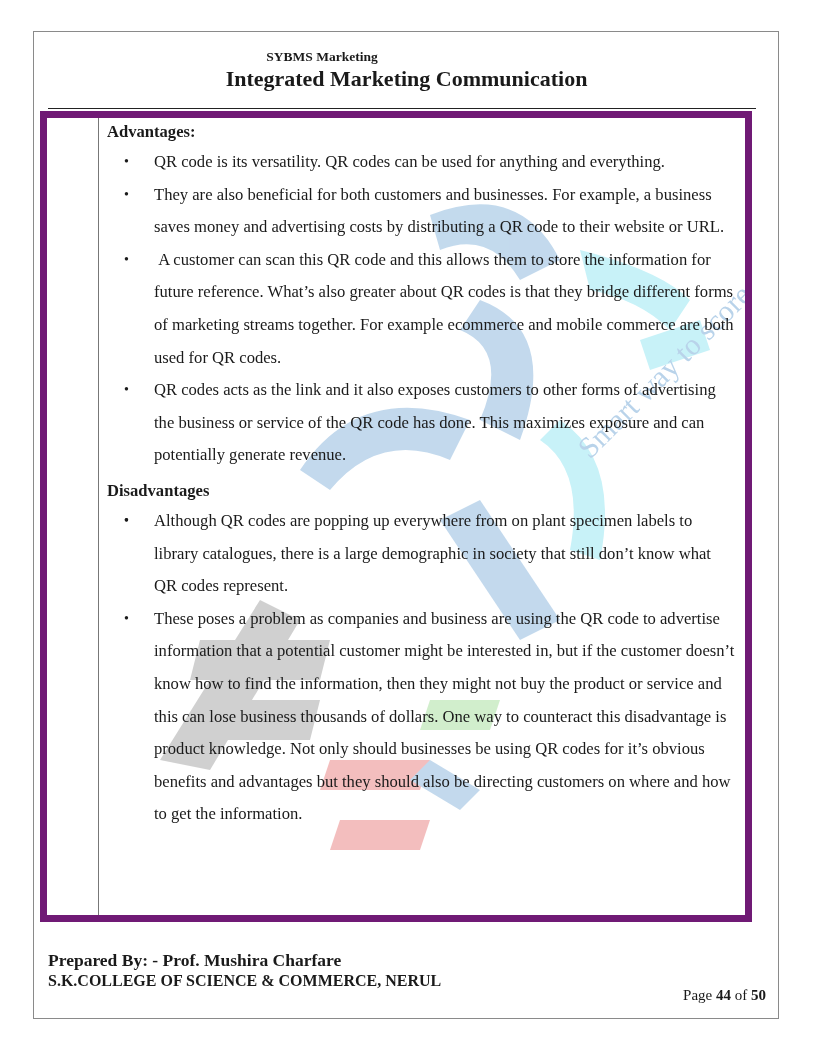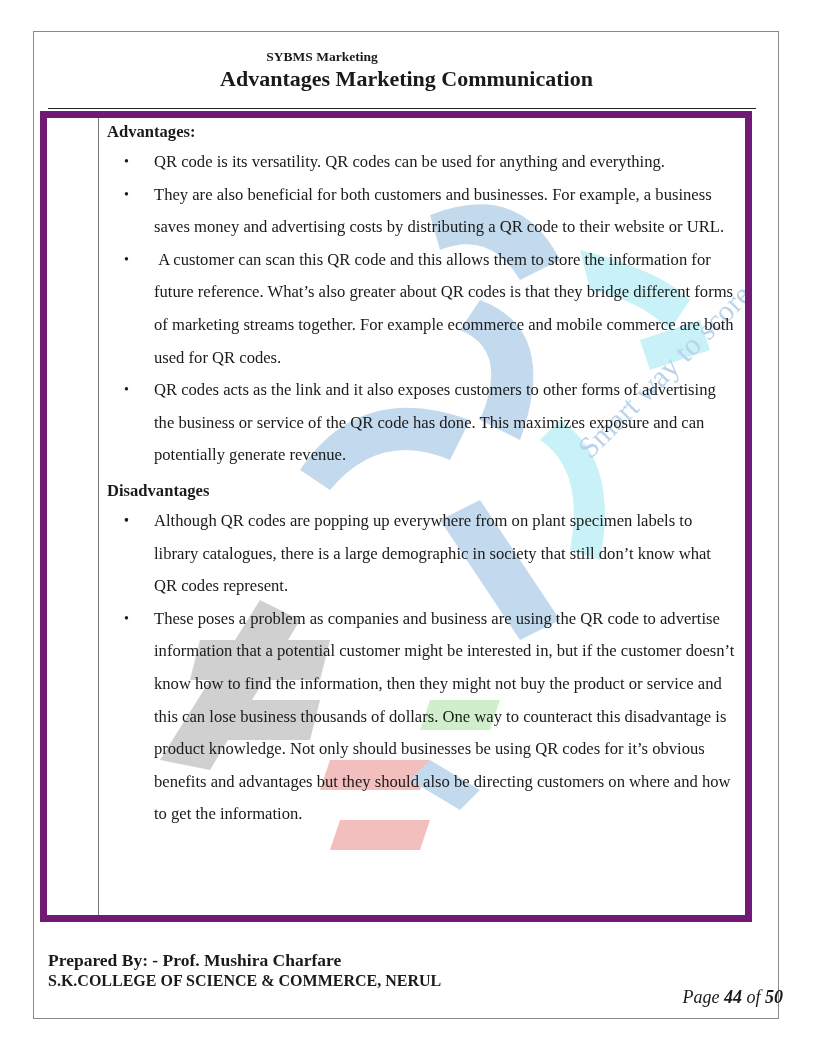--- a/index.html
+++ b/index.html
@@ -11,21 +11,21 @@
     .content-table { position: absolute; left: 40px; top: 111px; width: 712px; height: 811px; border: 7px solid #701a75; box-sizing: border-box; }
     .col-divider { position: absolute; left: 51px; top: 0; bottom: 0; border-left: 1px solid #777; }
     .cell { position: absolute; left: 60px; top: 0; right: 8px; font-size: 16.6px; line-height: 32.6px; }
     .section-heading { font-weight: bold; font-size: 16.6px; line-height: 28px; }
     ul { margin: 0; padding: 0; list-style: none; }
     li { position: relative; padding-left: 47px; }
     li .bullet { position: absolute; left: 17px; top: 0; font-size: 14px; }
     .watermark { position: absolute; pointer-events: none; }
     .footer-prepared { position: absolute; left: 48px; top: 950px; font-weight: bold; font-size: 17.5px; }
     .footer-college { position: absolute; left: 48px; top: 972px; font-weight: bold; font-size: 16px; }
-    .footer-page { position: absolute; right: 30px; top: 987px; font-size: 18px; font-style: italic; }
+    .footer-page { position: absolute; right: 47px; top: 987px; font-size: 15px; }
     .footer-page b { font-weight: bold; }
   </style>
 </head>
 <body>
 
 <div class="page-frame"></div>
 
 <svg class="watermark" width="813" height="1052" style="left:0;top:0;">
   <g opacity="0.85">
     <path d="M430 215 Q520 180 560 260 L520 280 Q490 230 440 250 Z" fill="#b9d3ea"></path>
@@ -40,21 +40,21 @@
     <path d="M220 700 L320 700 L310 740 L210 740 Z" fill="#c8c8c8"></path>
     <path d="M330 760 L430 760 L420 790 L320 790 Z" fill="#f2b3b3"></path>
     <path d="M340 820 L430 820 L420 850 L330 850 Z" fill="#f2b3b3"></path>
     <path d="M430 700 L500 700 L490 730 L420 730 Z" fill="#c9ecc4"></path>
     <path d="M430 760 L480 790 L460 810 L410 780 Z" fill="#b9d3ea"></path>
   </g>
   <text x="590" y="460" transform="rotate(-45 590 460)" font-family="Liberation Serif, serif" font-size="30" fill="#b9d3ea">Smart way to score</text>
 </svg>
 
 <div class="header-sub">SYBMS Marketing</div>
-<div class="header-title">Advantages Marketing Communication</div>
+<div class="header-title">Integrated Marketing Communication</div>
 <div class="header-rule"></div>
 
 <div class="content-table">
   <div class="col-divider"></div>
   <div class="cell">
     <div class="section-heading">Advantages:</div>
     <ul>
       <li><span class="bullet">•</span><span>QR code is its versatility. QR codes can be used for anything and everything.</span></li>
       <li><span class="bullet">•</span><span>They are also beneficial for both customers and businesses. For example, a business saves money and advertising costs by distributing a QR code to their website or URL.</span></li>
       <li><span class="bullet">•</span><span style="white-space:pre-wrap;"> A customer can scan this QR code and this allows them to store the information for future reference. What’s also greater about QR codes is that they bridge different forms of marketing streams together. For example ecommerce and mobile commerce are both used for QR codes.</span></li>

